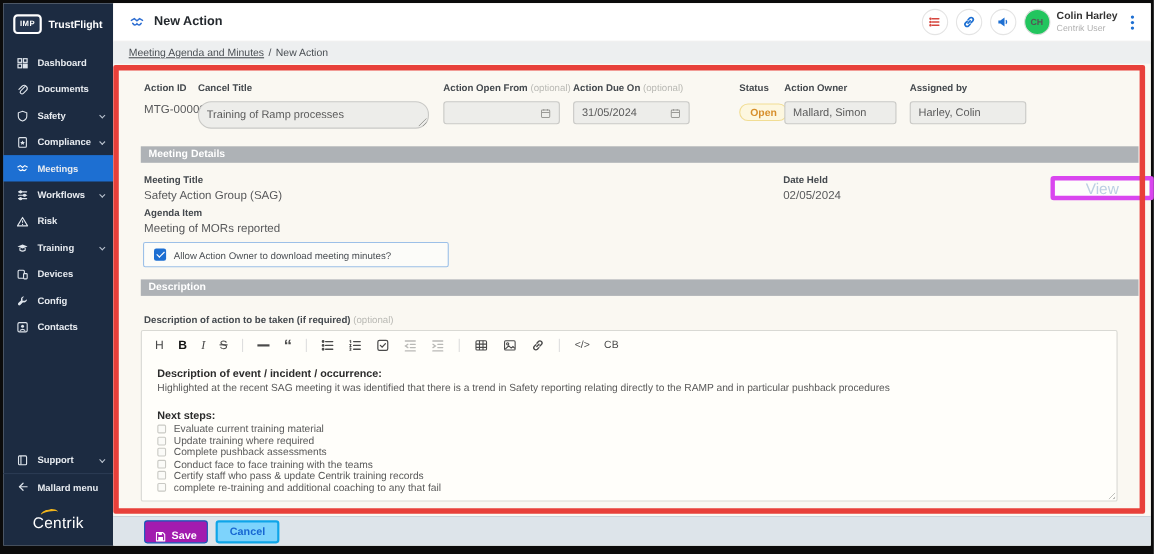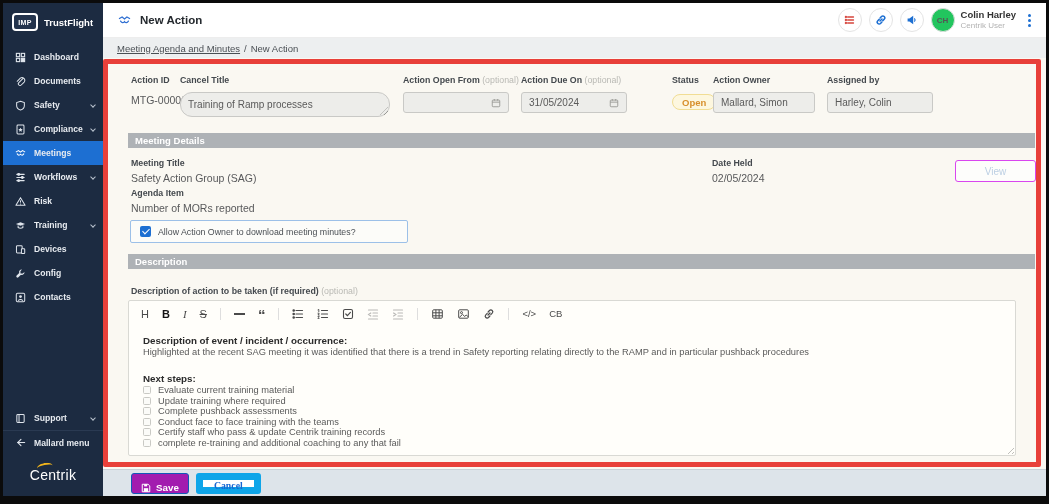--- a/index.html
+++ b/index.html
@@ -50,21 +50,21 @@
   .inp { height:21px; background:#ededea; border:1px solid #c9c9c6; border-radius:3px; font-size:10px; color:#5a5a5a; display:flex; align-items:center; padding:0 7px; margin-top:7px; cursor:text; }
   .ta { height:25px; position:relative;border-radius:12px; }
   .ta::after { content:""; position:absolute; right:1px; bottom:1px; width:8px; height:8px;
       background:repeating-linear-gradient(135deg, transparent 0 2px, #9a9a96 2px 3px);
       clip-path:polygon(100% 0, 100% 100%, 0 100%); }
   .cal { margin-left:auto; flex-shrink:0; display:flex; }
   .badge { height:16px; padding:0 9px; border-radius:9px; background:#fdf7df; border:1px solid #f1dd94; color:#d78f2c; font-size:9.5px; font-weight:700; display:inline-flex; align-items:center; margin-top:9px; }
 
   .section-bar { left:25px; width:907px; height:15px; background:#aeb2b6; color:#fff; font-size:9.5px; font-weight:bold; display:flex; align-items:center; padding-left:7px; }
   .mt-value { font-size:10.5px; color:#58595b; margin-top:4px; white-space:nowrap; }
-  .view-btn { left:852px; top:102px; width:81px; height:22px; border:1px solid #d946ef; border-radius:3px; background:rgba(255,255,255,.65); color:#bccfe3; font-size:10px; display:flex; align-items:center; justify-content:center; cursor:pointer; }
+  .view-btn { left:852px; top:102px; width:94px; height:22px; border:4px solid #d946ef; border-radius:3px; background:rgba(255,255,255,.65); color:#bccfe3; font-size:14px; display:flex; align-items:center; justify-content:center; cursor:pointer; }
   .cb-box { left:27px; top:162px; width:278px; height:23px; border:1px solid #9cc0e8; border-radius:2px; background:#fcfcf9; display:flex; align-items:center; padding:0 9px; gap:7px; cursor:pointer; }
   .cb-box .txt { font-size:8.8px; color:#4a4f54; white-space:nowrap; }
   .cbx { width:11px; height:11px; background:#1d6fd2; border-radius:2px; position:relative; flex-shrink:0; }
   .cbx::after { content:""; position:absolute; left:3.5px; top:1.2px; width:3px; height:6px; border-right:1.5px solid #fff; border-bottom:1.5px solid #fff; transform:rotate(45deg); }
 
   .editor { left:25px; top:242px; width:888px; height:156px; background:#fffefa; border:1px solid #d9d9d4; border-radius:2px; position:absolute; }
   .editor::after { content:""; position:absolute; right:1px; bottom:1px; width:7px; height:7px;
       background:repeating-linear-gradient(135deg, transparent 0 2px, #c0c0bc 2px 3px);
       clip-path:polygon(100% 0, 100% 100%, 0 100%); }
   .tb-bar { display:flex; align-items:center; gap:13px; padding:7px 12px 4px 12px; }
@@ -80,21 +80,21 @@
   .ed-body { padding:11px 14px 0 14px; }
   .ed-h { font-size:9.8px; font-weight:bold; color:#2b2b2b; }
   .ed-p { font-size:9.3px; color:#5a5a5a; margin-top:1px; white-space:nowrap; }
   .ed-h2 { margin-top:16px; }
   .task-list { list-style:none; margin-top:1px; }
   .task-list li { display:flex; align-items:center; gap:7px; font-size:9.3px; color:#5a5a5a; height:10.5px; margin-top:0; padding:0; line-height:10.5px; }
   .task-cbx { width:8px; height:8px; border:1px solid #c9c9c4; border-radius:1.5px; background:#fbfbf8; flex-shrink:0; cursor:pointer; }
 
   .footer { height:27px; background:#dde4ea; border-top:1px solid #c9d1d8; display:flex; align-items:center; padding-left:13px; gap:7px; }
   .save-btn { background:#a21caf; border:1px solid #1258b8; color:#fff; font-size:9.8px; font-weight:bold; height:21px; padding:0 9px; border-radius:3px; display:flex; align-items:flex-end; gap:5px; cursor:pointer; font-family:"Liberation Sans",sans-serif;margin-left:15px; }
-  .cancel-btn { background:#ffffff; border:7px solid #0ea5e9; color:#1767d2; font-size:9.8px; font-weight:bold; height:21px; padding:0 11px; border-radius:3px; cursor:pointer; font-family:Liberation Serif, serif; }
+  .cancel-btn { background:#7dd3fc; border:2px solid #0ea5e9; color:#1767d2; font-size:9.8px; font-weight:bold; height:21px; padding:0 11px; border-radius:3px; cursor:pointer; font-family:Liberation Sans, sans-serif; }
 </style>
 </head>
 <body>
 
 <div class="window">
 
   <div class="sidebar">
     <div class="logo-row">
       <span class="imp-badge">IMP</span>
       <span class="brand">TrustFlight</span>
@@ -383,21 +383,21 @@
         <div class="mt-value">Safety Action Group (SAG)</div>
       </div>
       <div class="abs" style="left:609px; top:100px;">
         <div class="f-label">Date Held</div>
         <div class="mt-value">02/05/2024</div>
       </div>
       <div class="abs view-btn">View</div>
 
       <div class="abs" style="left:28px; top:130px;">
         <div class="f-label">Agenda Item</div>
-        <div class="mt-value">Number of MORs reported</div>
+        <div class="mt-value">Meeting of MORs reported</div>
       </div>
 
       <div class="abs cb-box">
         <span class="cbx"></span>
         <span class="txt">Allow Action Owner to download meeting minutes?</span>
       </div>
 
       <div class="abs section-bar" style="top:196px;">Description</div>
 
       <div class="abs f-label" style="left:28px; top:228px;">

